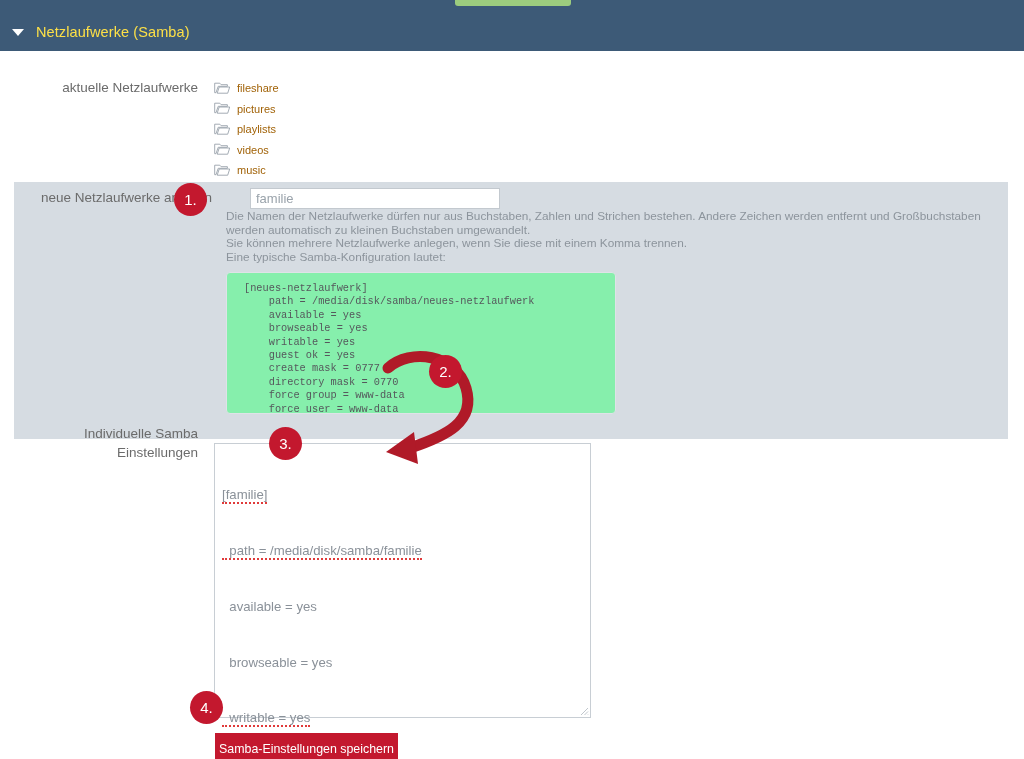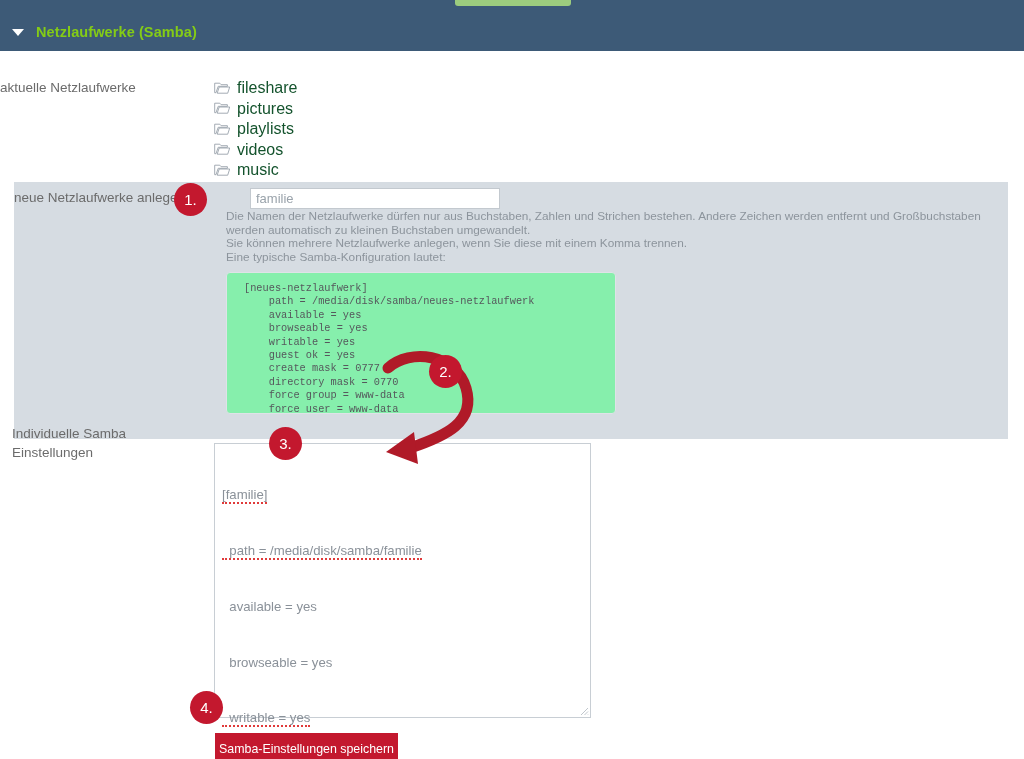--- a/index.html
+++ b/index.html
@@ -39,46 +39,46 @@
   }
   .caret {
     width: 0; height: 0;
     border-left: 6px solid transparent;
     border-right: 6px solid transparent;
     border-top: 7px solid #ffffff;
     margin-right: 12px;
     flex: 0 0 auto;
   }
   .section-title {
-    color: #84cc16;
+    color: #fde047;
     font-size: 14.5px;
-    font-weight: bold;
+    font-weight: normal;
     letter-spacing: 0.1px;
     white-space: nowrap;
   }
 
   
   .row-current { position: absolute; left: 0; top: 72px; width: 1024px; }
   .lbl {
     color: #6b6b6b;
     font-size: 13.5px;
-    text-align: left;
+    text-align: right;
   }
   .lbl-current {
     position: absolute; left: 0px; top: 8px;
     width: 198px;
   }
   .share-list {
     position: absolute; left: 214px; top: 6px;
   }
   .share-item {
     display: flex; align-items: center;
     height: 20.5px;
-    color: #14532d;
-    font-size: 16px;
+    color: #a16207;
+    font-size: 11px;
   }
   .folder-ico {
     width: 16px; height: 13px;
     margin-right: 7px;
     flex: 0 0 auto;
     display: block;
   }
 
   
   .grey-panel {

